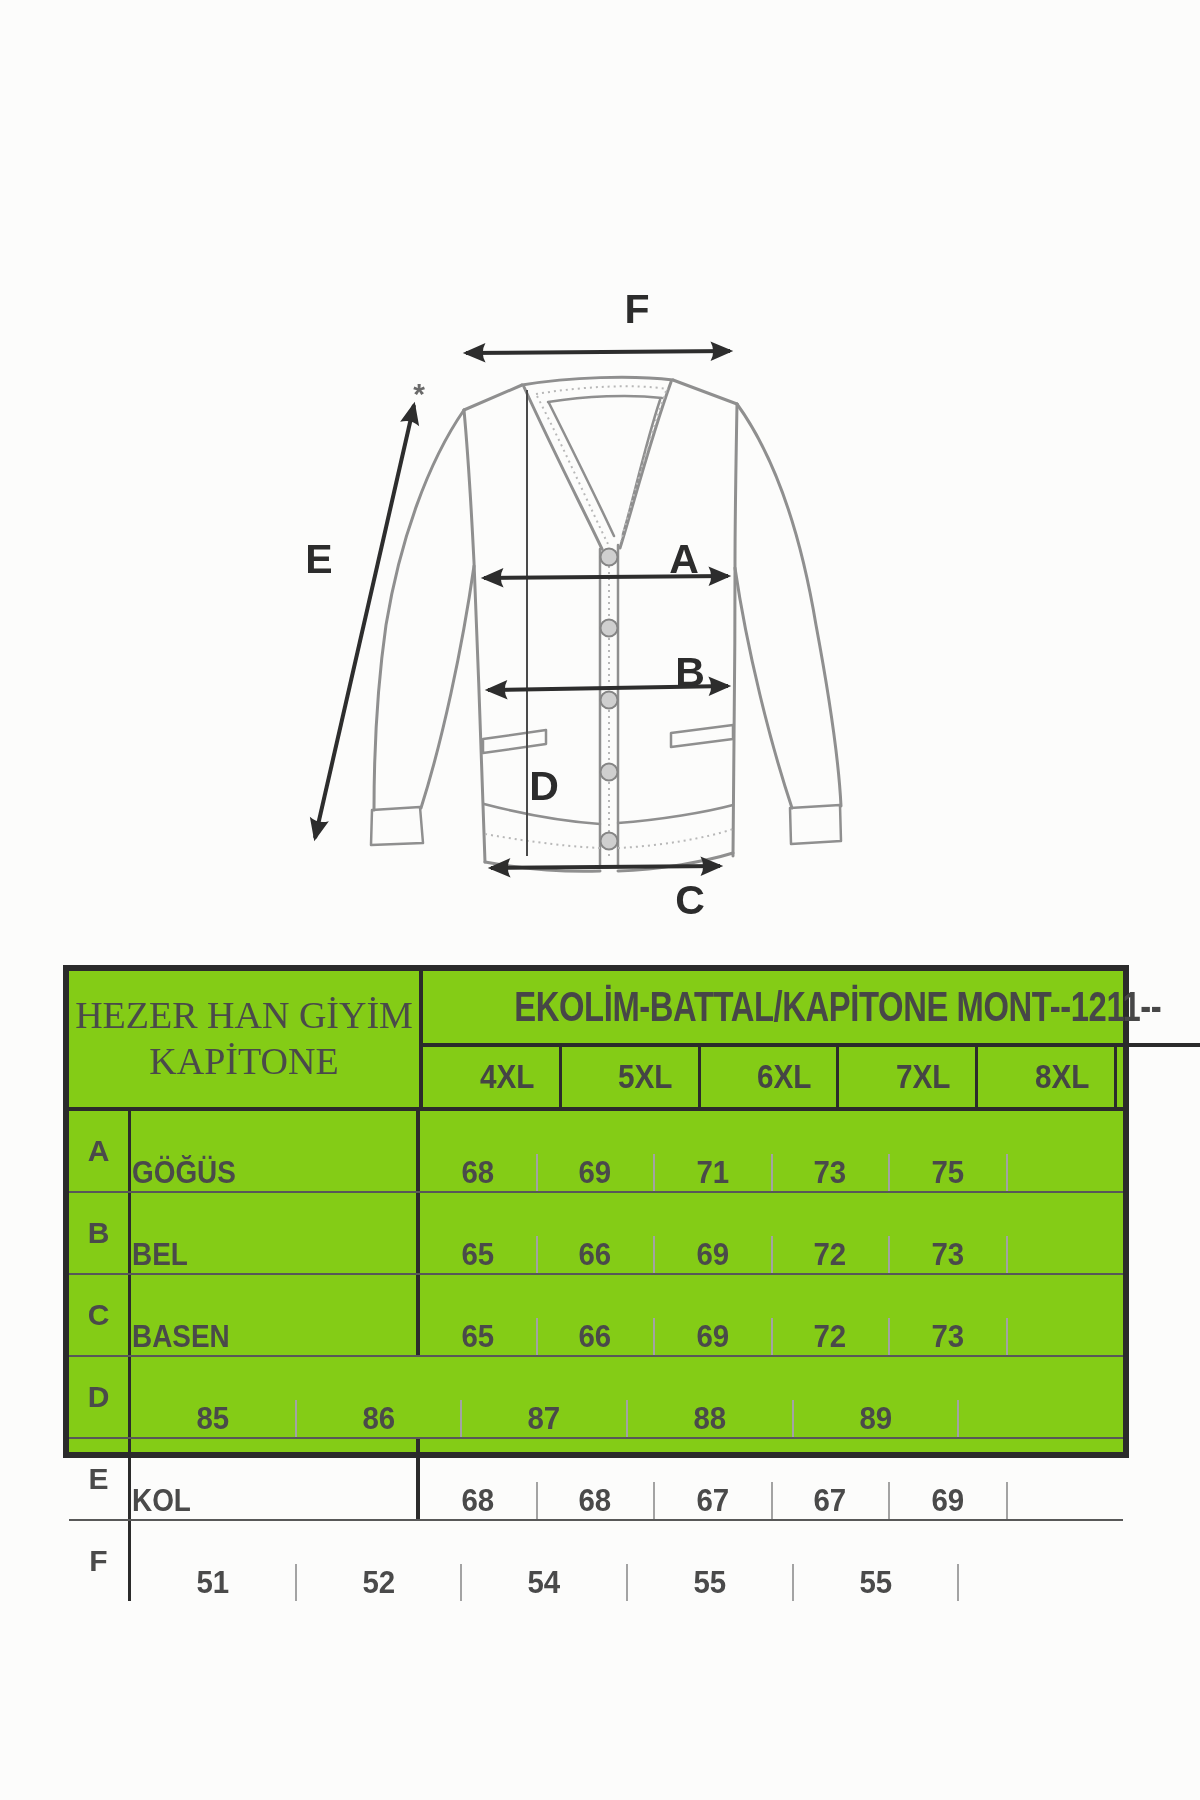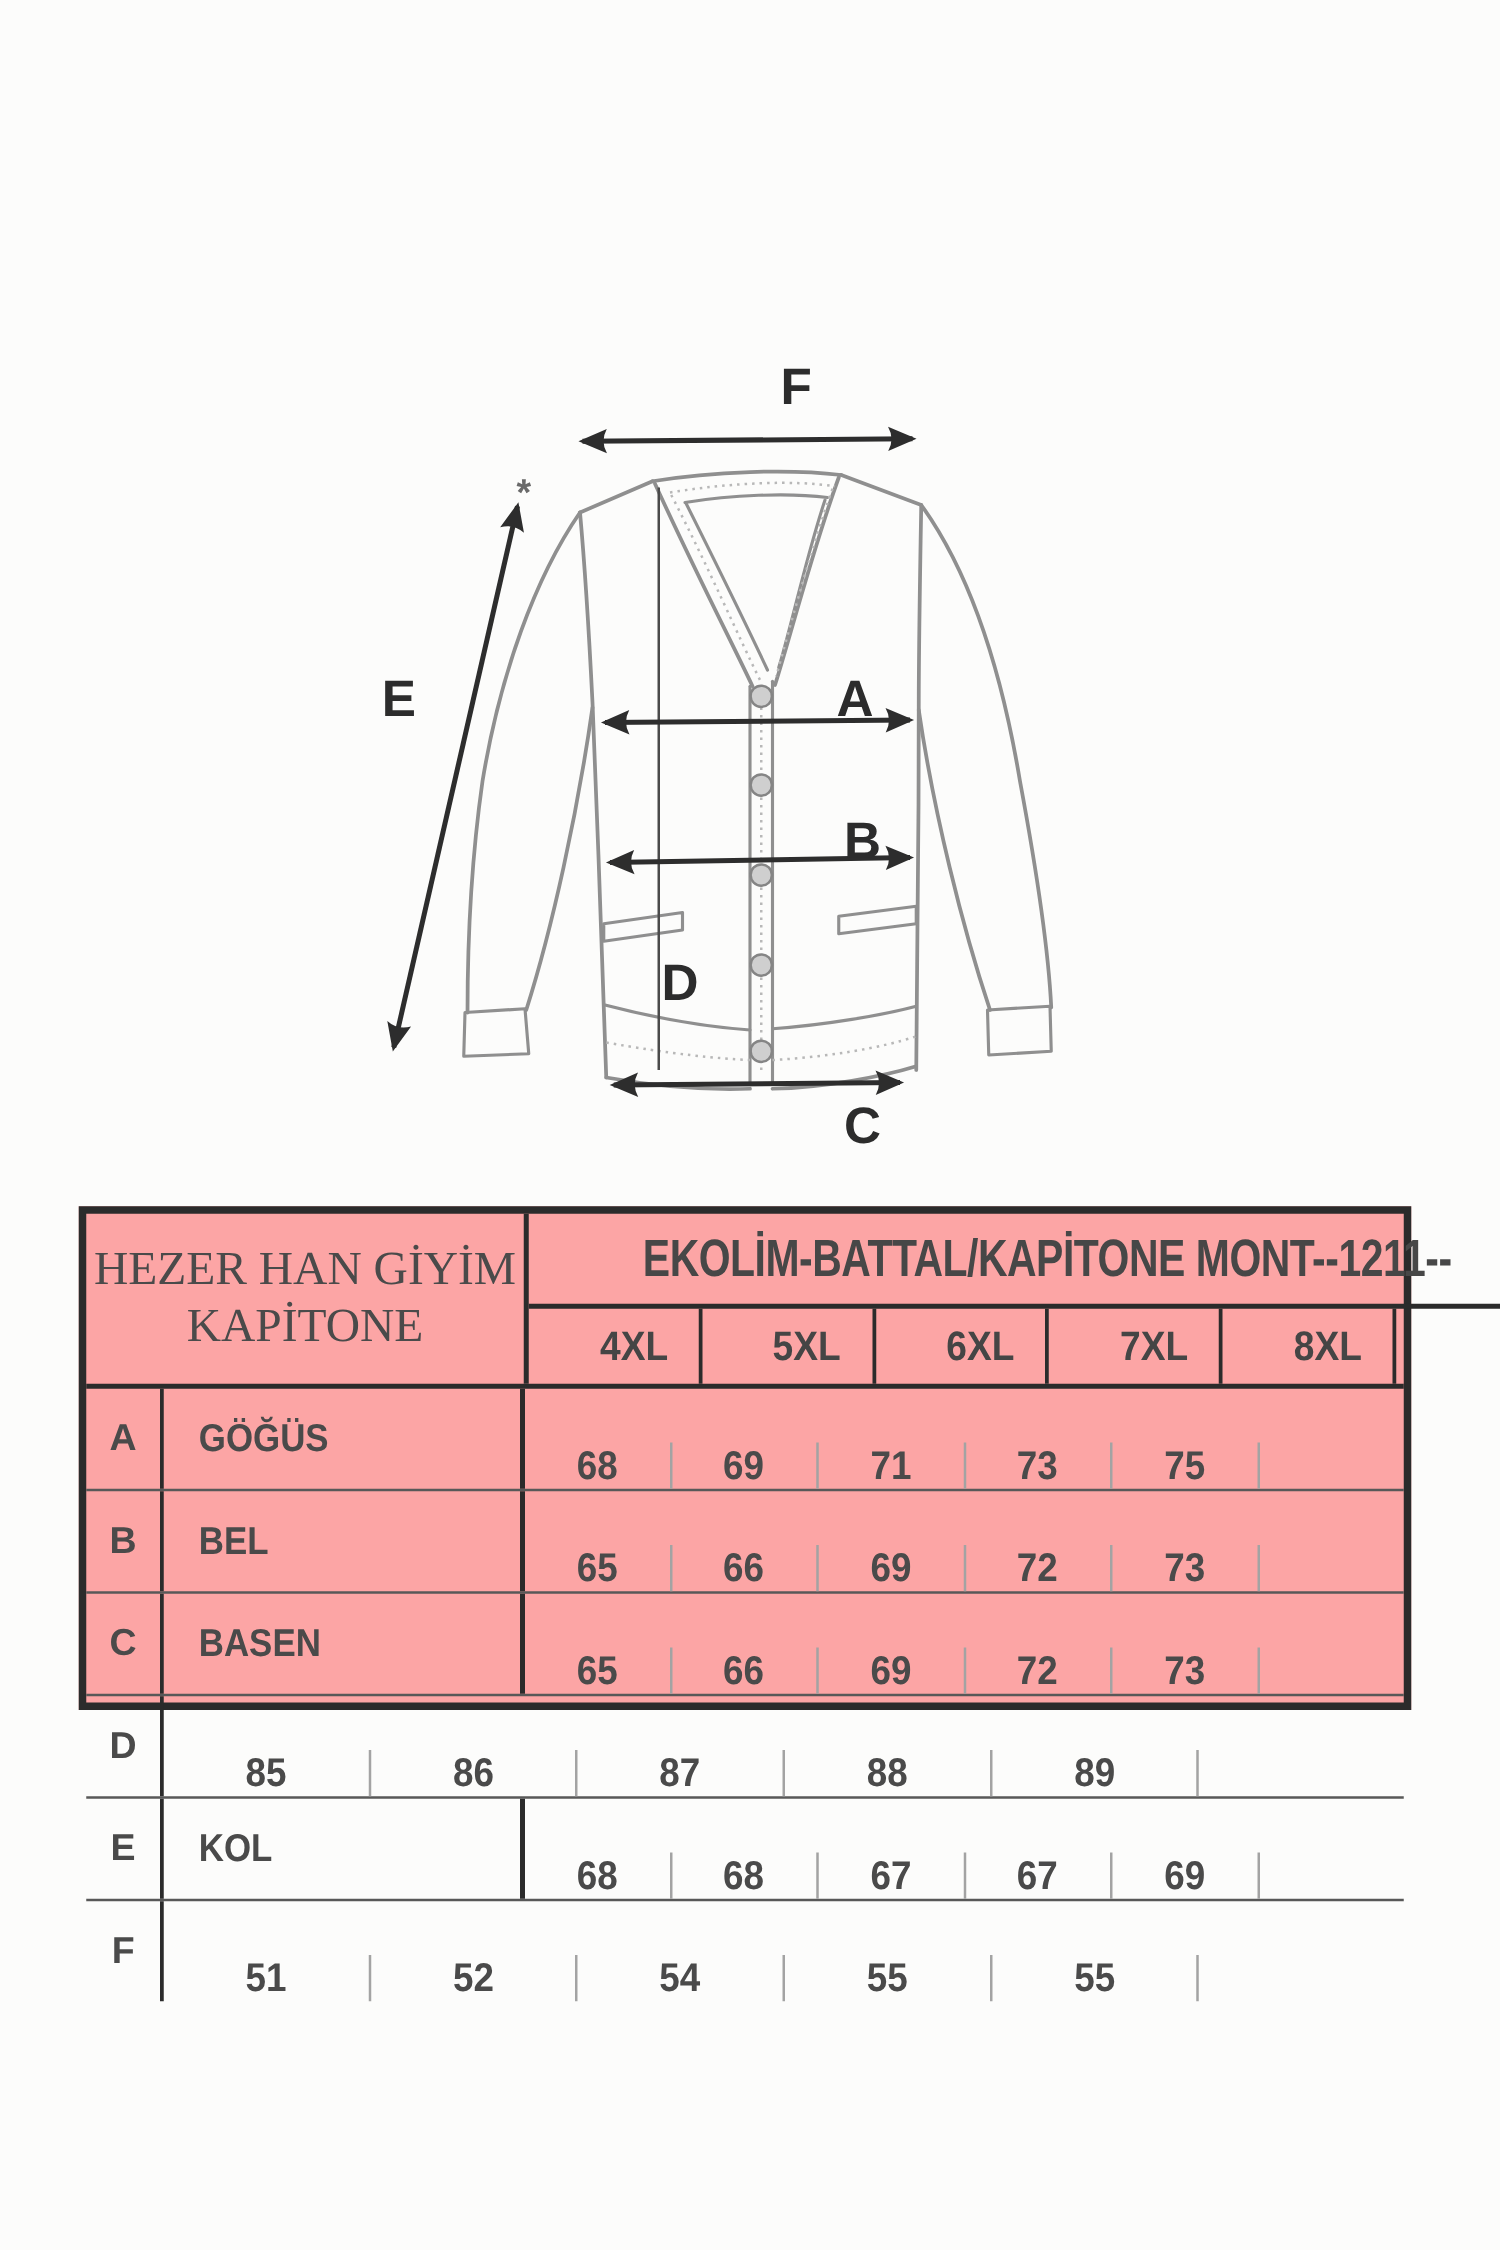--- a/index.html
+++ b/index.html
@@ -15,24 +15,24 @@
   .diagram-svg { position:absolute; left:0; top:0; }
   .diagram-label {
     font-family:"Liberation Sans", sans-serif;
     font-weight:bold; font-size:41px; fill:#2c2c2c;
   }
   .star-mark { font-size:30px; fill:#6a6a6a; font-weight:bold; }
 
   
   .size-table {
     position:absolute; left:63px; top:965px;
-    width:1066px; height:403px;
+    width:1066px; height:493px;
     border:6px solid #2b2b2b;
     box-sizing:border-box;
-    background:#fca5a5;
+    background:#84cc16;
     color:#464646;
     display:flex; flex-direction:column;
   }
   .tbl-header { flex:0 0 136px; display:flex; border-bottom:4px solid #2b2b2b; }
   .brand-cell {
     flex:0 0 354px; border-right:4px solid #2b2b2b;
     display:flex; flex-direction:column; align-items:center; justify-content:center;
     font-family:"Liberation Serif", serif;
     font-size:38px; line-height:1.2; color:#4a4a4a;
     box-sizing:border-box;
@@ -63,21 +63,21 @@
   .data-row { flex:1; display:flex; border-bottom:2px solid #585858; }
   .data-row:last-child { border-bottom:none; }
   .letter-cell {
     flex:0 0 62px; border-right:3px solid #2b2b2b;
     display:flex; align-items:center; justify-content:center;
     font-size:30px; font-weight:bold; color:#4a4a4a;
     box-sizing:border-box;
   }
   .label-cell {
     flex:0 0 289px; border-right:4px solid #2b2b2b;
-    display:flex; align-items:center; padding-left:28px;
+    display:flex; align-items:flex-end; padding-left:1px;
     box-sizing:border-box;
   }
   .label-text {
     font-size:31px; font-weight:bold; color:#4a4a4a;
     transform:scaleX(0.9); transform-origin:left center; white-space:nowrap;
   }
   .value-cell {
     flex:1; border-right:2px solid #a3a3a3;
     display:flex; align-items:center; justify-content:center;
     box-sizing:border-box;

